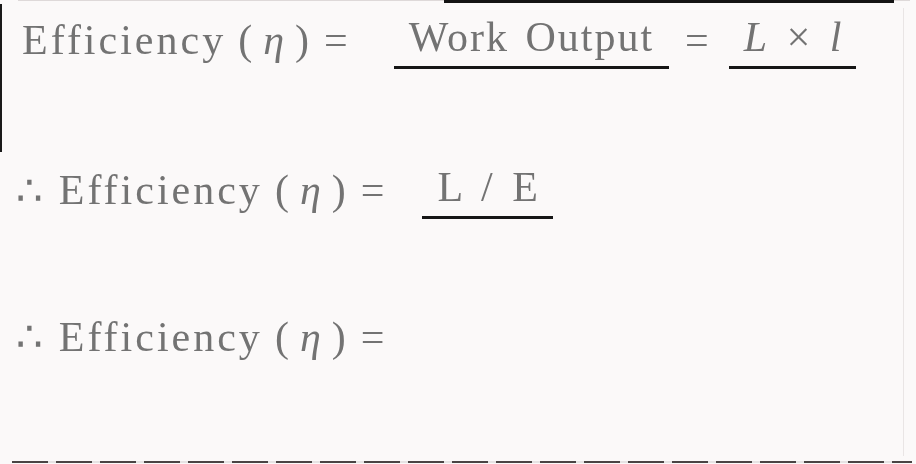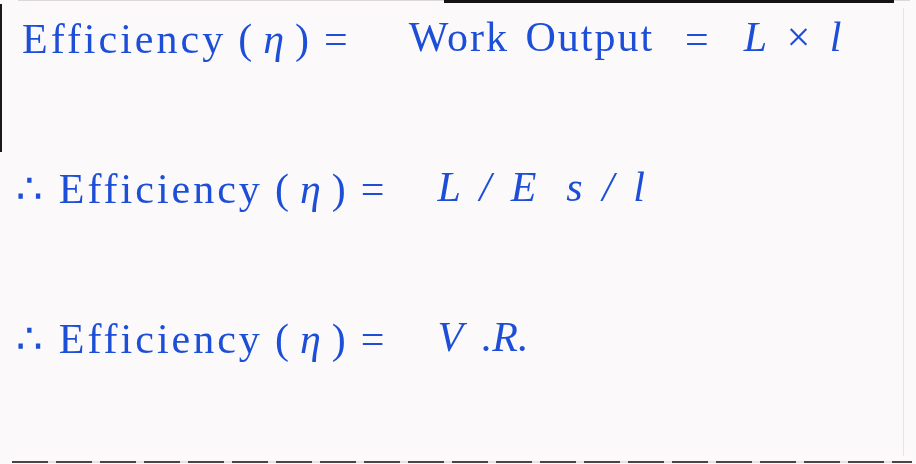--- a/index.html
+++ b/index.html
@@ -1,21 +1,21 @@
 <!DOCTYPE html>
 <html><head>
 <meta charset="utf-8">
 <style>
   html, body { margin: 0; padding: 0; }
   .canvas {
     position: relative;
     width: 916px;
     height: 464px;
     background: #fbf9f9;
-    color: #1d4ed8;
+    color: #737373;
     font-family: "Liberation Serif", "DejaVu Serif", serif;
     overflow: hidden;
   }
 
   
   .row {
     position: absolute;
     display: flex;
     align-items: center;
     font-size: 42px;
@@ -28,31 +28,31 @@
   .therefore { margin-right: 16px; }
   .word { letter-spacing: 3px; }
   .paren-open { margin-left: 12px; }
   .eta { font-style: italic; margin: 0 11px; }
   .paren-close { }
   .eq { margin-left: 15px; }
 
   
   .frac {
     display: inline-flex;
-    flex-direction: row;
+    flex-direction: column;
     align-items: center;
     text-align: center;
   }
   .frac .num, .frac .den { padding: 1px 15px 3px; line-height: 1.18; }
   .frac .bar { align-self: stretch; height: 3px; background: #161616; }
 
   .frac-words { margin-left: 46px; letter-spacing: 2px; word-spacing: 4px; }
   .eq2 { margin-left: 16px; }
   .frac-sym { margin-left: 20px; font-style: italic; word-spacing: 7px; }
-  .row2 .frac, .row3 .frac { margin-left: 38px; font-style: italic; word-spacing: 9px; }
+  .row2 .frac, .row3 .frac { margin-left: 38px; word-spacing: 9px; }
 
   
   .border-top-faint  { position: absolute; top: 0; left: 18px; right: 6px; height: 1px; background: #ded9d9; }
   .border-top-dark   { position: absolute; top: 0; left: 444px; width: 450px; height: 3px; background: #141414; }
   .border-left       { position: absolute; top: 4px; left: 0; width: 2px; height: 148px; background: #1a1a1a; }
   .border-bottom     { position: absolute; bottom: 1px; left: 12px; right: 4px; height: 2px;
                        background: repeating-linear-gradient(to right, #4a4444 0 36px, rgba(74,68,68,0.12) 36px 44px); }
   .border-right-faint{ position: absolute; top: 8px; bottom: 8px; left: 903px; width: 1px; background: #e9e5e5; }
 </style>
 </head>
@@ -90,31 +90,29 @@
     <span class="therefore">∴</span>
     <span class="word">Efficiency</span>
     <span class="paren-open">(</span>
     <span class="eta">η</span>
     <span class="paren-close">)</span>
     <span class="eq">=</span>
 
     <span class="frac">
       <span class="num">L / E</span>
       <span class="bar"></span>
-      <span class="den">s / l</span>
     </span>
   </div>
 
   <div class="row row3">
     <span class="therefore">∴</span>
     <span class="word">Efficiency</span>
     <span class="paren-open">(</span>
     <span class="eta">η</span>
     <span class="paren-close">)</span>
     <span class="eq">=</span>
 
     <span class="frac">
       <span class="bar"></span>
-      <span class="den">V .R.</span>
     </span>
   </div>
 
 </div>
 
 </body></html>

